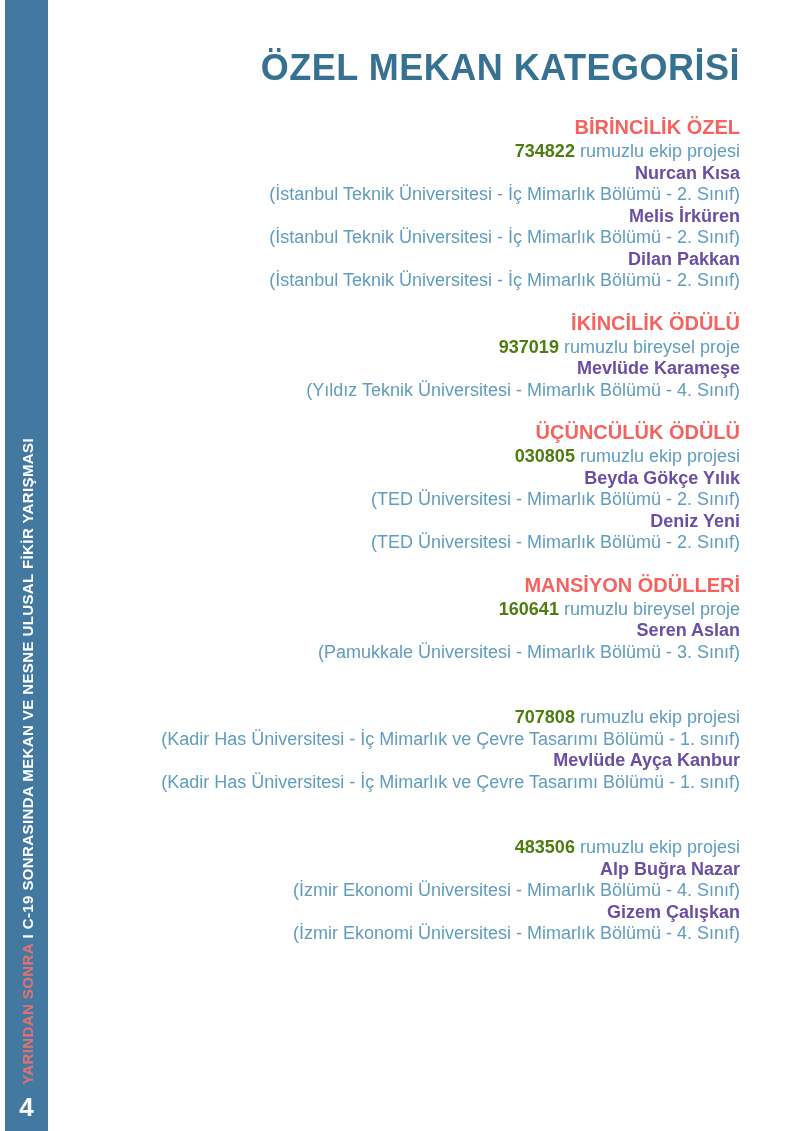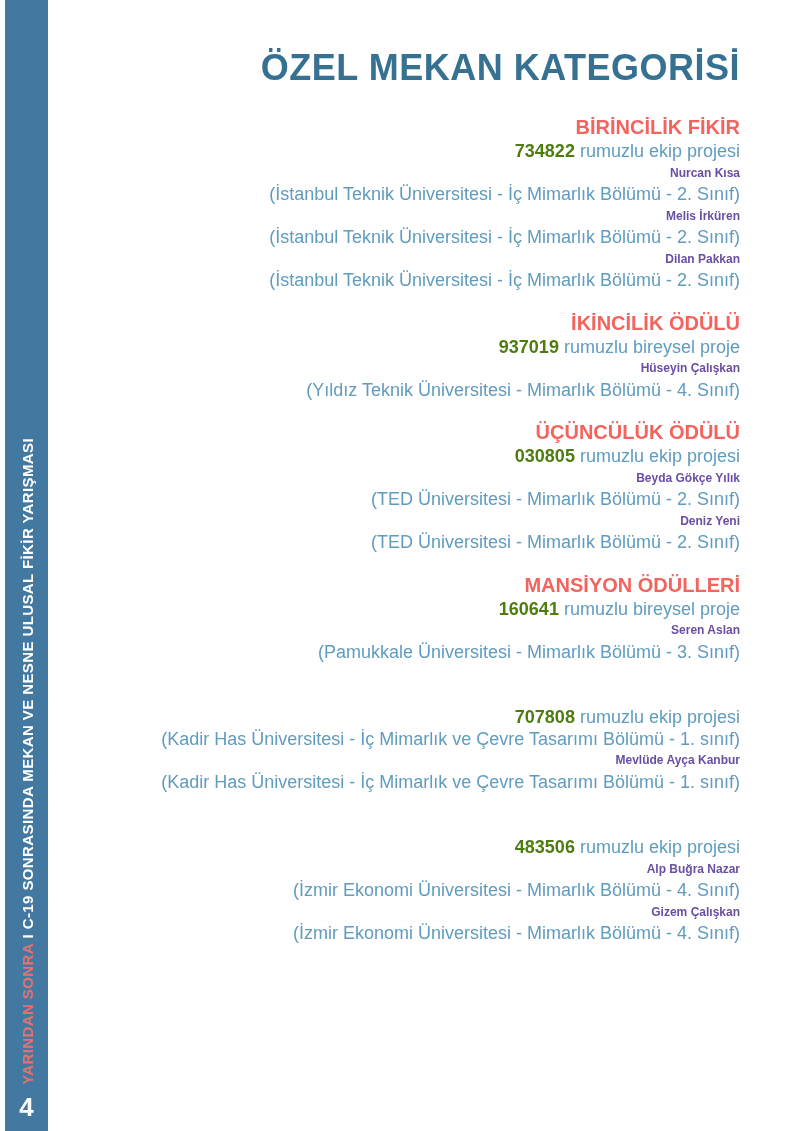--- a/index.html
+++ b/index.html
@@ -71,21 +71,21 @@
   .line {
     font-size: 18px;
     line-height: 21.5px;
     color: #5F9CBE;
   }
   .code {
     font-weight: bold;
     color: #4d7c0f;
   }
   .name {
-    font-size: 12px;
+    font-size: 18px;
     line-height: 21.5px;
     font-weight: bold;
     color: #6A4EA3;
   }
   .footnote {
     margin-top: 18px;
     font-size: 19px;
     line-height: 24px;
     font-style: italic;
     font-weight: bold;
@@ -99,21 +99,21 @@
   <div class="band-text">
     <span class="brand-red">YARINDAN SONRA</span><span class="brand-white"> I C-19 SONRASINDA MEKAN VE NESNE ULUSAL FİKİR YARIŞMASI</span>
   </div>
   <div class="page-num">4</div>
 </div>
 
 <div class="content">
   <div class="title">ÖZEL MEKAN KATEGORİSİ</div>
 
   <div class="section">
-    <div class="heading">BİRİNCİLİK FİKİR</div>
+    <div class="heading">BİRİNCİLİK ÖZEL</div>
     <div class="entry">
       <div class="line">
         <span class="code">734822</span>
         <span>rumuzlu ekip projesi</span>
       </div>
       <div class="name">Nurcan Kısa</div>
       <div class="line">(İstanbul Teknik Üniversitesi -  İç Mimarlık Bölümü - 2. Sınıf)</div>
       <div class="name">Melis İrküren</div>
       <div class="line">(İstanbul Teknik Üniversitesi -  İç Mimarlık Bölümü - 2. Sınıf)</div>
       <div class="name">Dilan Pakkan</div>
@@ -121,21 +121,21 @@
     </div>
   </div>
 
   <div class="section">
     <div class="heading">İKİNCİLİK ÖDÜLÜ</div>
     <div class="entry">
       <div class="line">
         <span class="code">937019</span>
         <span>rumuzlu bireysel proje</span>
       </div>
-      <div class="name">Hüseyin Çalışkan</div>
+      <div class="name">Mevlüde Karameşe</div>
       <div class="line">(Yıldız Teknik Üniversitesi - Mimarlık Bölümü - 4. Sınıf)</div>
     </div>
   </div>
 
   <div class="section">
     <div class="heading">ÜÇÜNCÜLÜK ÖDÜLÜ</div>
     <div class="entry">
       <div class="line">
         <span class="code">030805</span>
         <span>rumuzlu ekip projesi</span>

